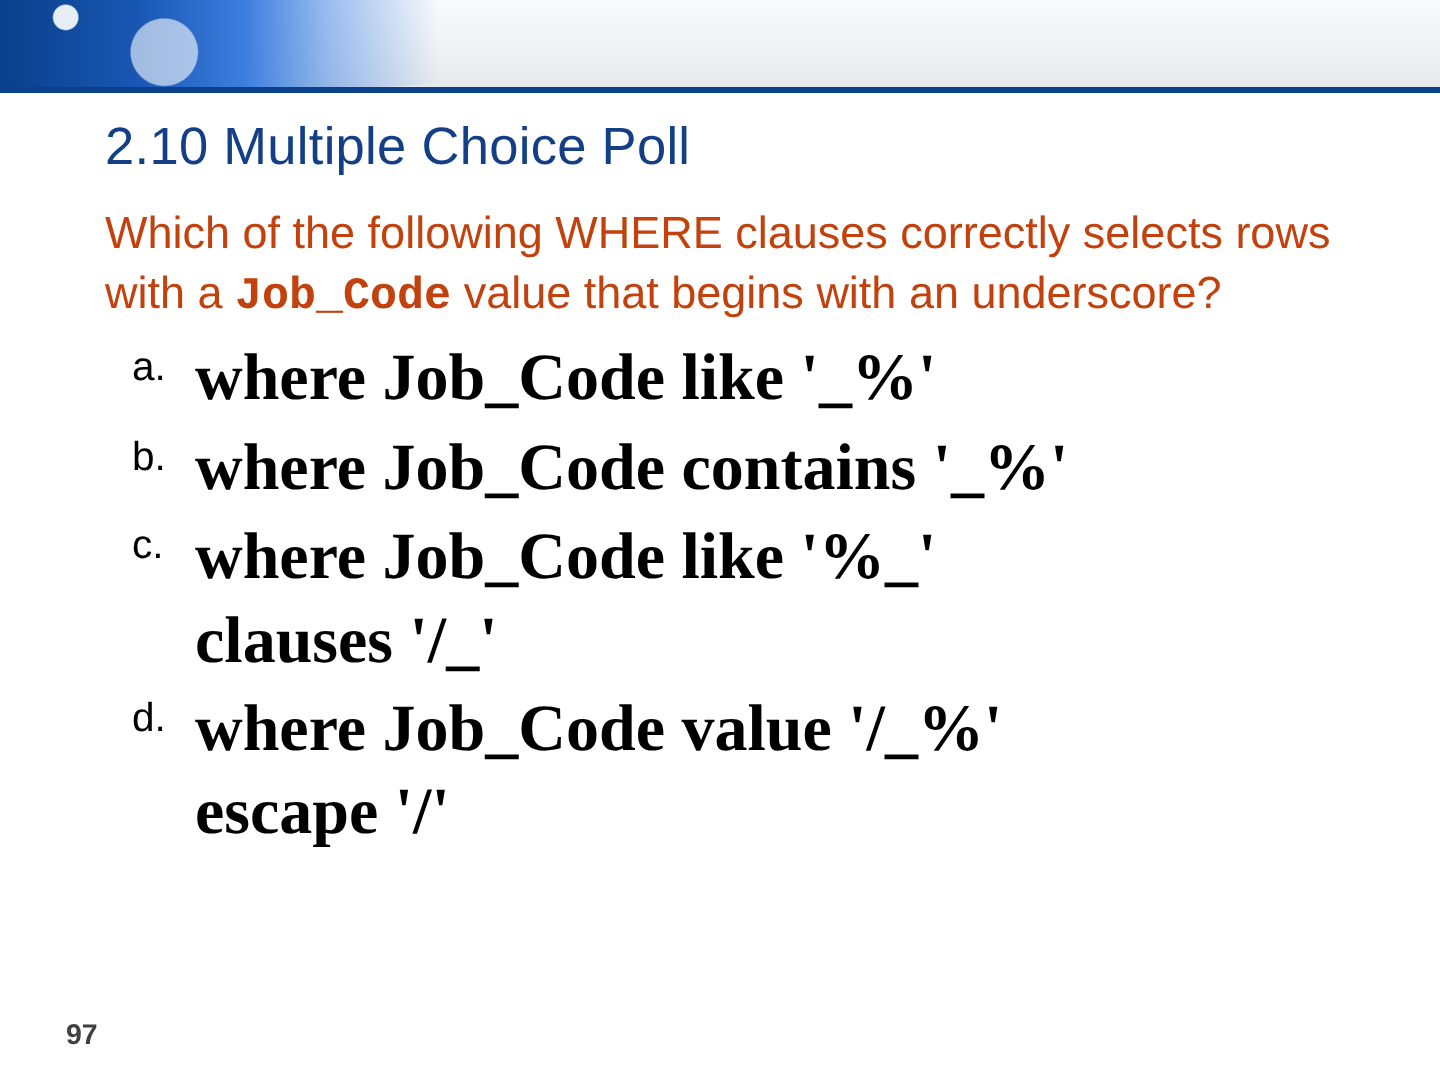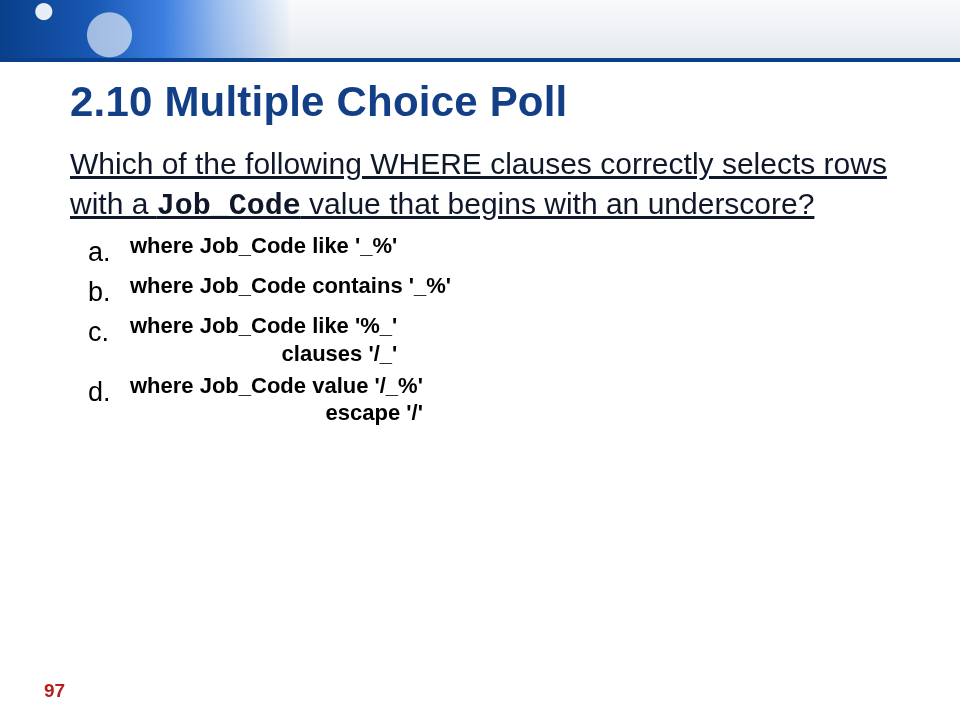--- a/index.html
+++ b/index.html
@@ -43,32 +43,31 @@
   }
   .content {
     position: absolute;
     top: 70px;
     left: 70px;
     right: 70px;
     bottom: 50px;
   }
   .title {
     color: #133f87;
-    font-size: 42px;
-    font-weight: bold;
+    font-size: 35px;
+    font-weight: normal;
     margin: 8px 0 18px 0;
     letter-spacing: 0.2px;
   }
   .question {
-    color: #0f172a;
+    color: #c2410c;
     font-size: 30px;
     line-height: 1.32;
     margin-bottom: 2px;
     max-width: 830px;
-    text-decoration: underline;
   }
   .question .mono {
     font-family: "Courier New", Courier, monospace;
     font-weight: bold;
     font-size: 30px;
   }
   .options {
     margin-top: 6px;
     padding-left: 18px;
   }
@@ -78,35 +77,34 @@
     margin-bottom: 4px;
     color: #000;
   }
   .option .letter {
     font-size: 27px;
     width: 42px;
     flex: 0 0 42px;
     padding-top: 5px;
   }
   .option .code {
-    font-family: Liberation Sans, sans-serif;
+    font-family: Liberation Serif, serif;
     font-weight: bold;
-    font-size: 22px;
+    font-size: 44px;
     line-height: 1.26;
     white-space: pre-wrap;
     max-width: 720px;
-    text-align: right;
   }
   .pagenum {
     position: absolute;
     left: 44px;
     bottom: 18px;
     font-size: 19px;
     font-weight: bold;
-    color: #b91c1c;
+    color: #404040;
   }
 </style>
 </head>
 <body>
 
 <div class="slide">
   <div class="topband"></div>
 
   <div class="content">
 

